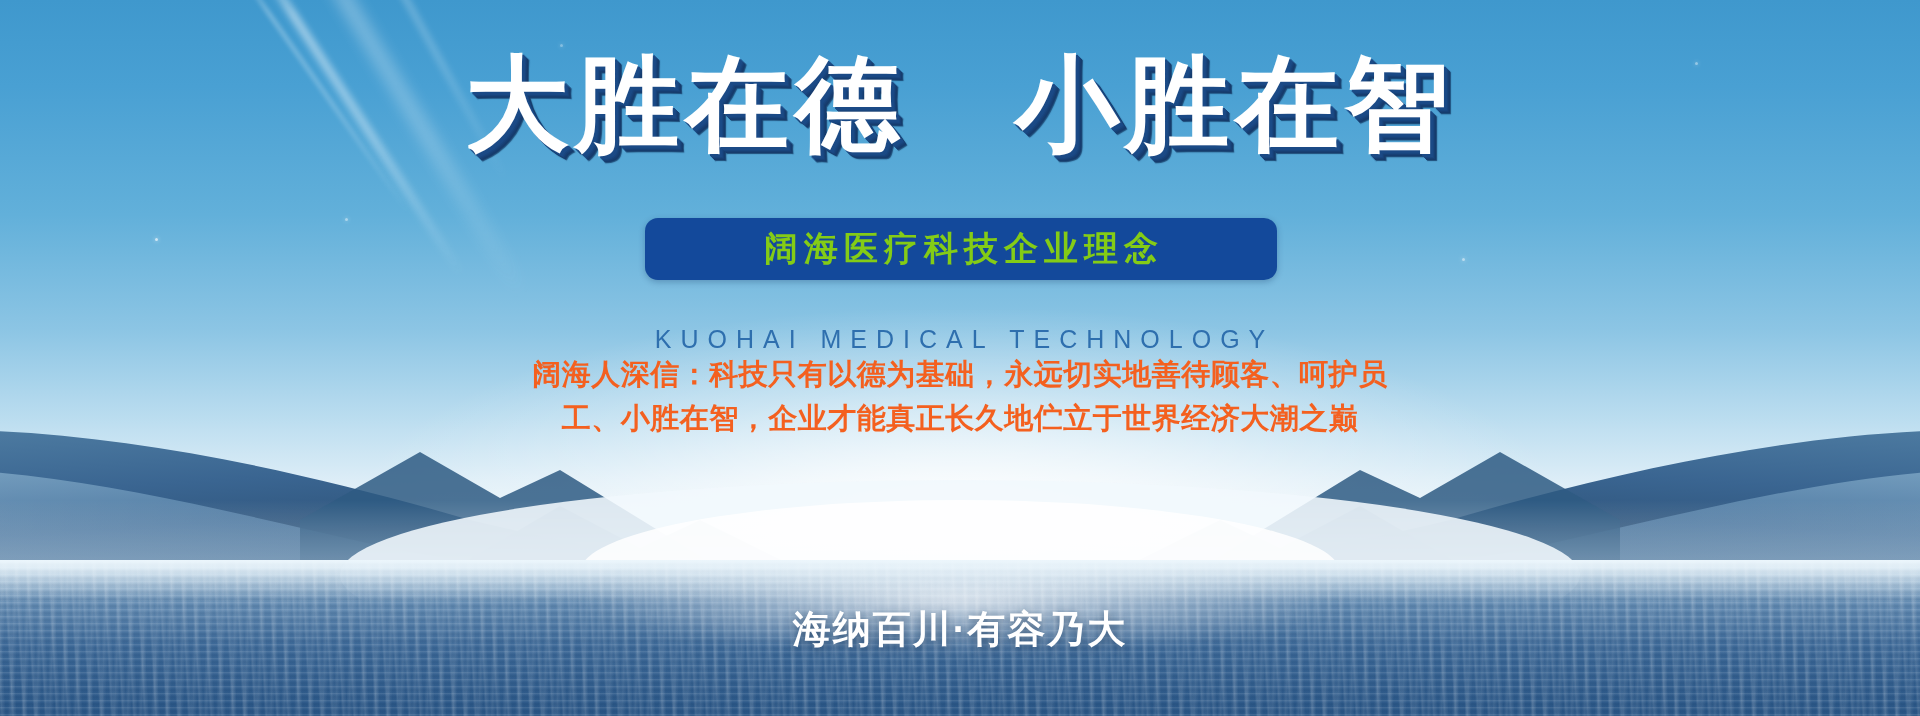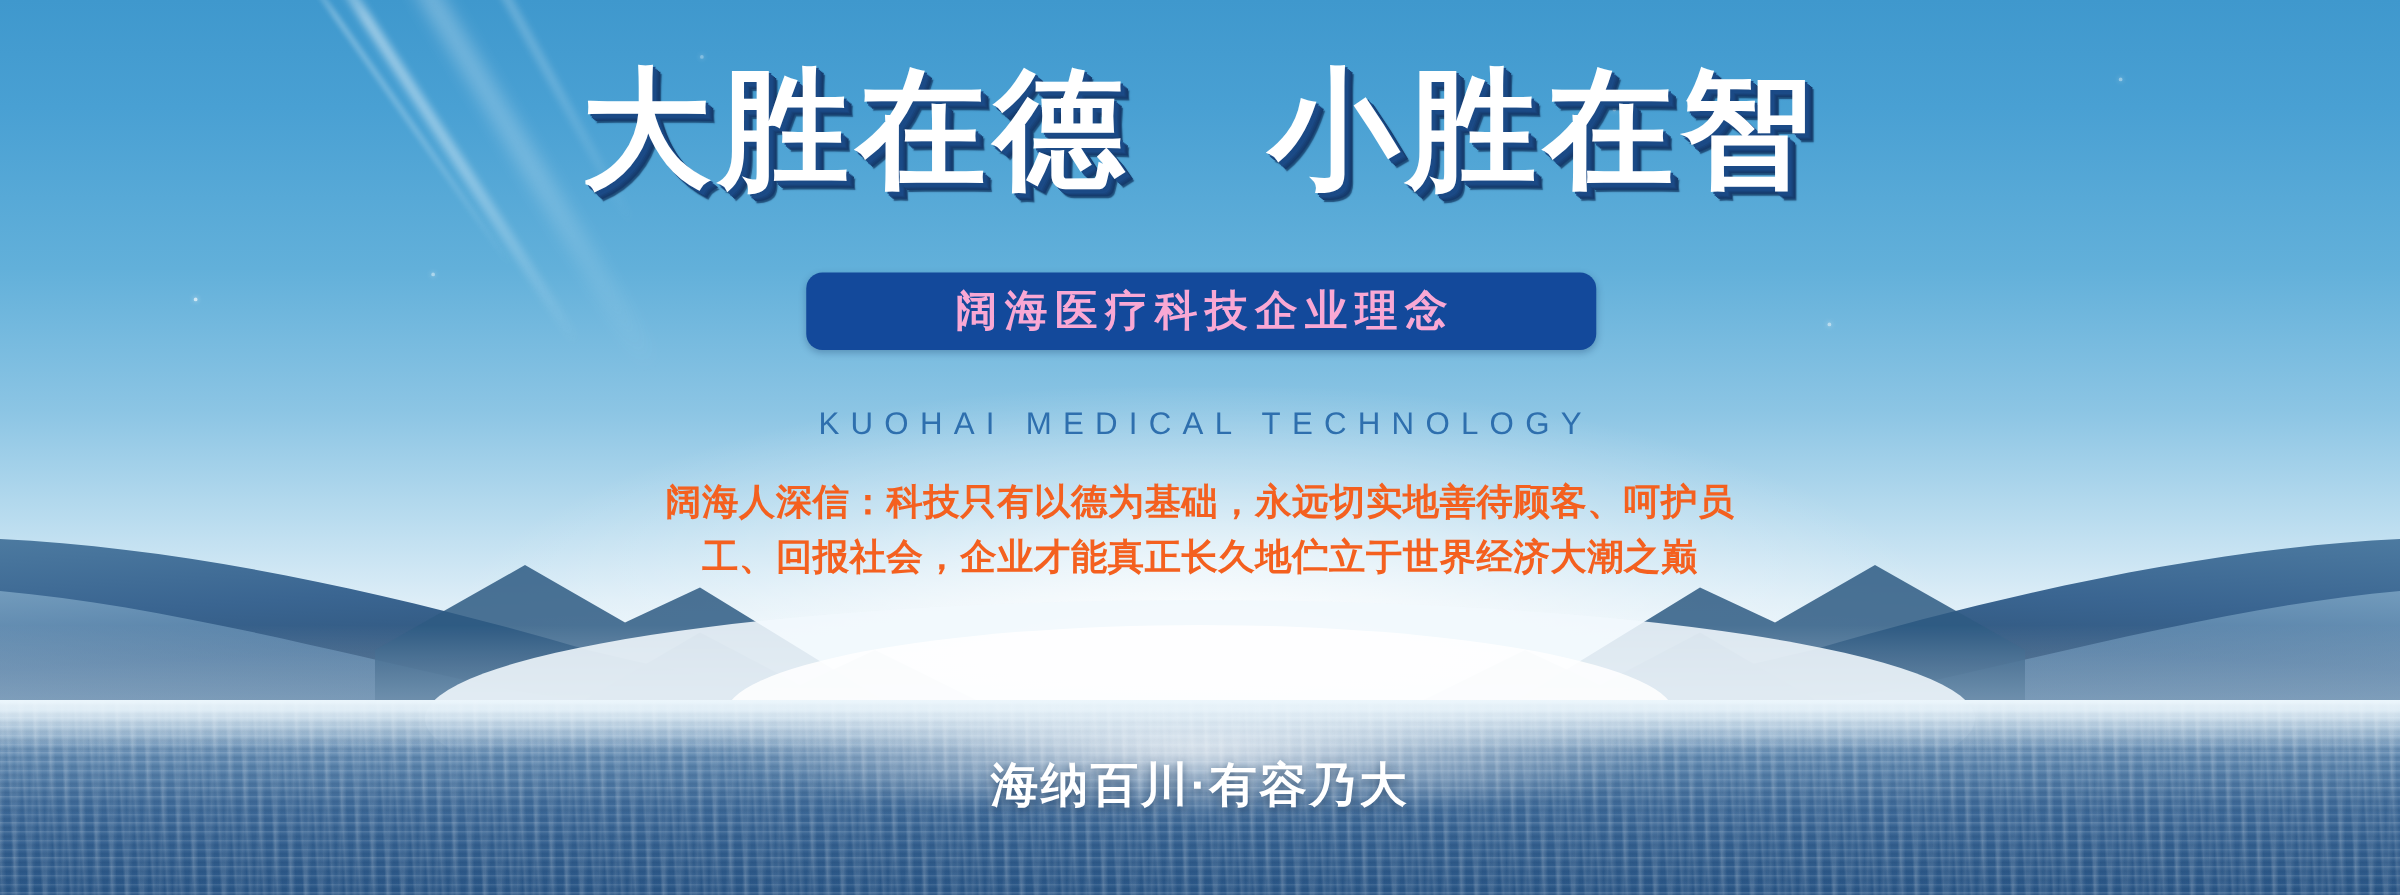--- a/index.html
+++ b/index.html
@@ -178,21 +178,21 @@
 
   .badge {
     position: absolute;
     left: 645px;
     top: 218px;
     width: 632px;
     height: 62px;
     box-sizing: border-box;
     background: #13499b;
     border-radius: 13px;
-    color: #f9a8d4;
+    color: #84cc16;
     font-size: 34px;
     font-weight: bold;
     letter-spacing: 6px;
     text-indent: 6px;
     display: flex;
     align-items: center;
     justify-content: center;
     white-space: nowrap;
     box-shadow: 0 2px 6px rgba(10,40,85,0.28);
   }
@@ -216,21 +216,20 @@
     position: absolute;
     left: 360px;
     top: 352px;
     width: 1200px;
     text-align: center;
     font-size: 29px;
     line-height: 44px;
     font-weight: bold;
     color: #f4601f;
     letter-spacing: 0.5px;
-    margin-top: 28px;
   }
   .statement .line { display: block; white-space: nowrap; }
 
   .motto {
     position: absolute;
     left: 0;
     top: 606px;
     width: 1920px;
     text-align: center;
     font-size: 38px;
@@ -348,20 +347,20 @@
     </div>
 
     <div class="badge">
       <span>阔海医疗科技企业理念</span>
     </div>
 
     <div class="subtitle-en">KUOHAI MEDICAL TECHNOLOGY</div>
 
     <div class="statement">
       <span class="line">阔海人深信：科技只有以德为基础，永远切实地善待顾客、呵护员</span>
-      <span class="line">工、回报社会，企业才能真正长久地伫立于世界经济大潮之巅</span>
+      <span class="line">工、小胜在智，企业才能真正长久地伫立于世界经济大潮之巅</span>
     </div>
 
     <div class="motto">海纳百川·有容乃大</div>
 
 
   </div>
 </div>
 
 </body></html>

